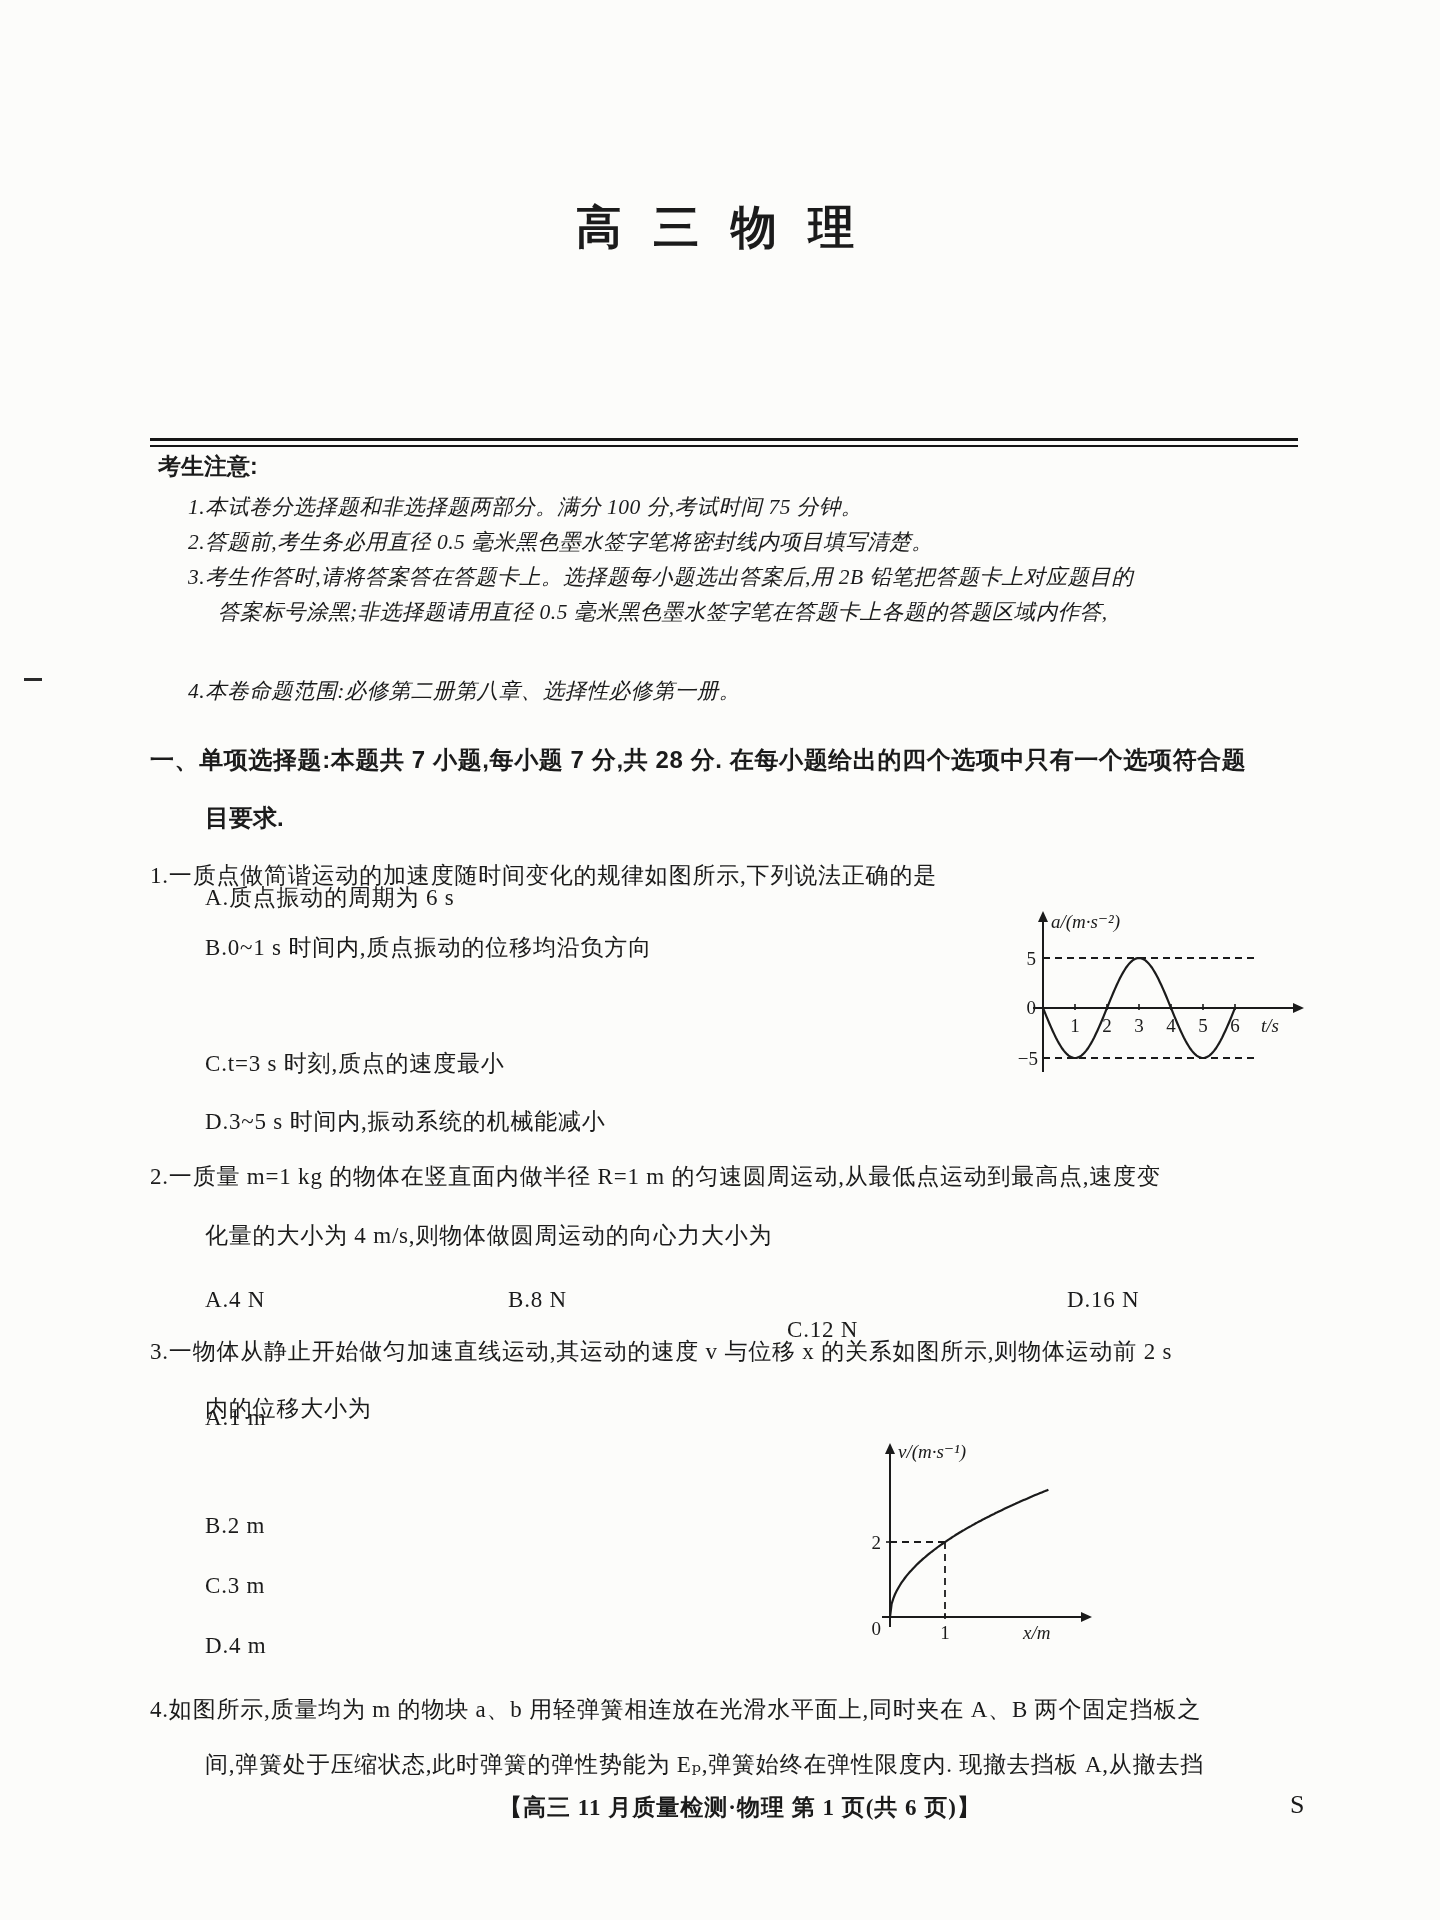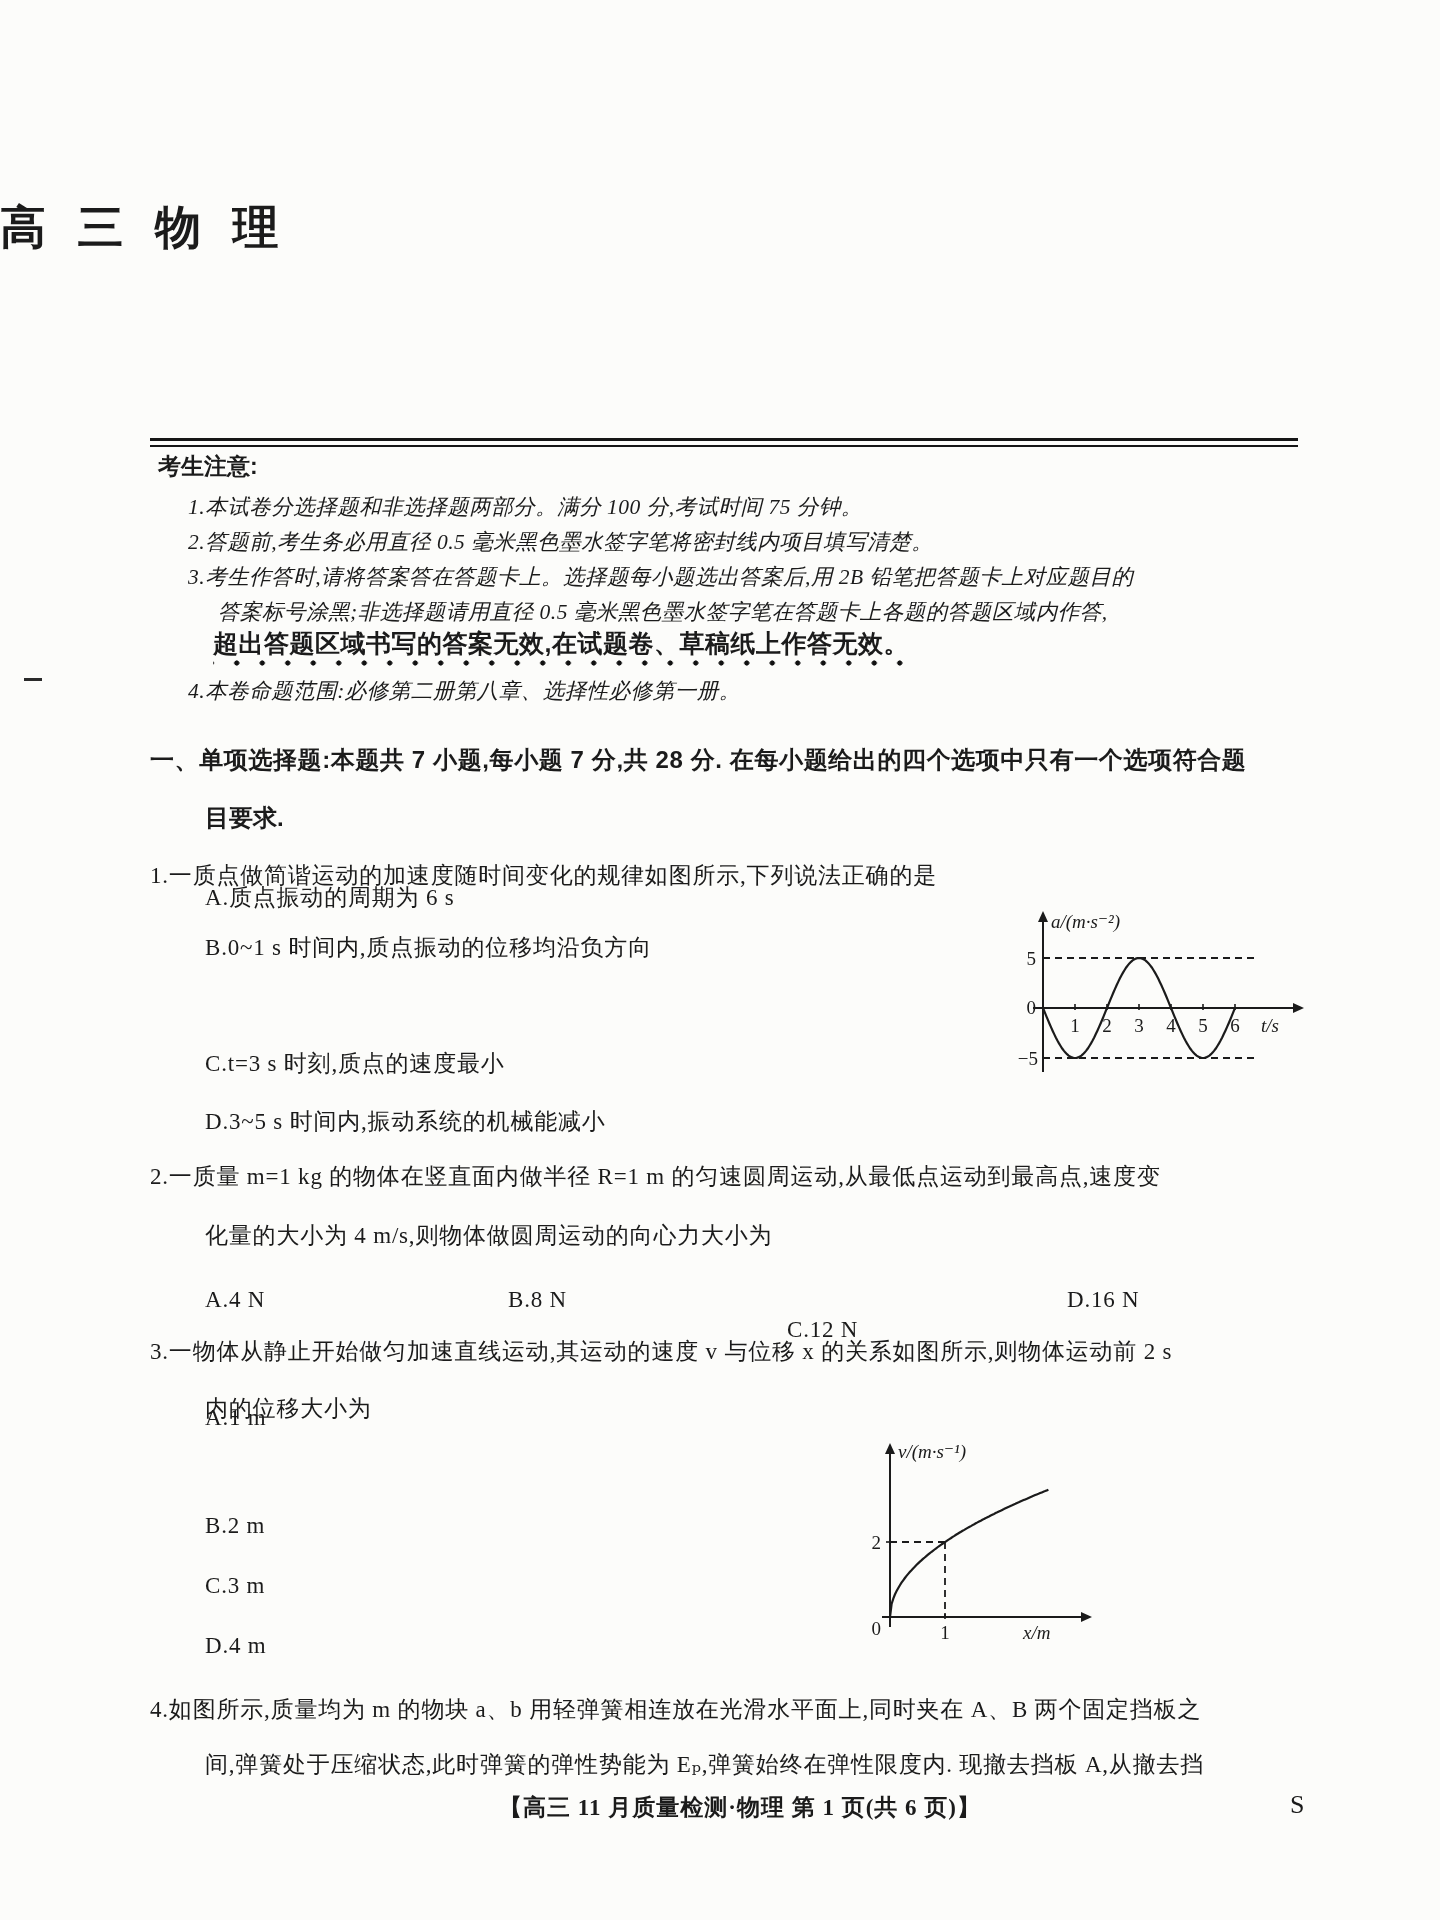--- a/index.html
+++ b/index.html
@@ -10,21 +10,21 @@
     background:#fcfcfa;
     font-family:"Liberation Serif","DejaVu Serif",serif;
     color:#1b1b1b;
     overflow:hidden;
   }
   .abs{position:absolute;white-space:nowrap;line-height:1;}
   .serif{font-family:"Liberation Serif","DejaVu Serif",serif;}
   .hei{font-family:"Liberation Sans","DejaVu Sans",sans-serif;font-weight:bold;}
   .kai{font-family:"Liberation Serif","DejaVu Serif",serif;font-style:italic;}
   .title{
-    left:0;width:1440px;text-align:left;top:205px;
+    left:0;width:1440px;text-align:center;top:205px;
     font-size:46px;font-weight:bold;letter-spacing:10px;
   }
   .double-rule{
     left:150px;width:1148px;top:438px;height:4px;
     border-top:3px solid #161616;border-bottom:2px solid #161616;
   }
   .crop-mark{left:24px;top:678px;width:18px;height:3px;background:#2a2a2a;}
   .notice-head{left:158px;top:455px;font-size:23px;}
   .nline{font-size:21.5px;letter-spacing:0.5px;text-align:center;}
   .n1{left:188px;top:497px;}
@@ -77,21 +77,20 @@
   <div class="abs title serif">高 三 物 理</div>
 
   <div class="abs double-rule"></div>
   <div class="abs crop-mark"></div>
 
   <div class="abs notice-head hei">考生注意:</div>
   <div class="abs nline kai n1">1.本试卷分选择题和非选择题两部分。满分 100 分,考试时间 75 分钟。</div>
   <div class="abs nline kai n2">2.答题前,考生务必用直径 0.5 毫米黑色墨水签字笔将密封线内项目填写清楚。</div>
   <div class="abs nline kai n3a">3.考生作答时,请将答案答在答题卡上。选择题每小题选出答案后,用 2B 铅笔把答题卡上对应题目的</div>
   <div class="abs nline kai n3b">答案标号涂黑;非选择题请用直径 0.5 毫米黑色墨水签字笔在答题卡上各题的答题区域内作答,</div>
-  <div class="abs hei n3c">超出答题区域书写的答案无效,在试题卷、草稿纸上作答无效。</div>
   <div class="abs nline kai n4">4.本卷命题范围:必修第二册第八章、选择性必修第一册。</div>
 
   <div class="abs hei sec1">一、单项选择题:本题共 7 小题,每小题 7 分,共 28 分. 在每小题给出的四个选项中只有一个选项符合题</div>
   <div class="abs hei sec2">目要求.</div>
 
   <div class="abs stem q1s">1.一质点做简谐运动的加速度随时间变化的规律如图所示,下列说法正确的是</div>
   <div class="abs opt q1a">A.质点振动的周期为 6 s</div>
   <div class="abs opt q1b">B.0~1 s 时间内,质点振动的位移均沿负方向</div>
   <div class="abs opt q1c">C.t=3 s 时刻,质点的速度最小</div>
   <div class="abs opt q1d">D.3~5 s 时间内,振动系统的机械能减小</div>

